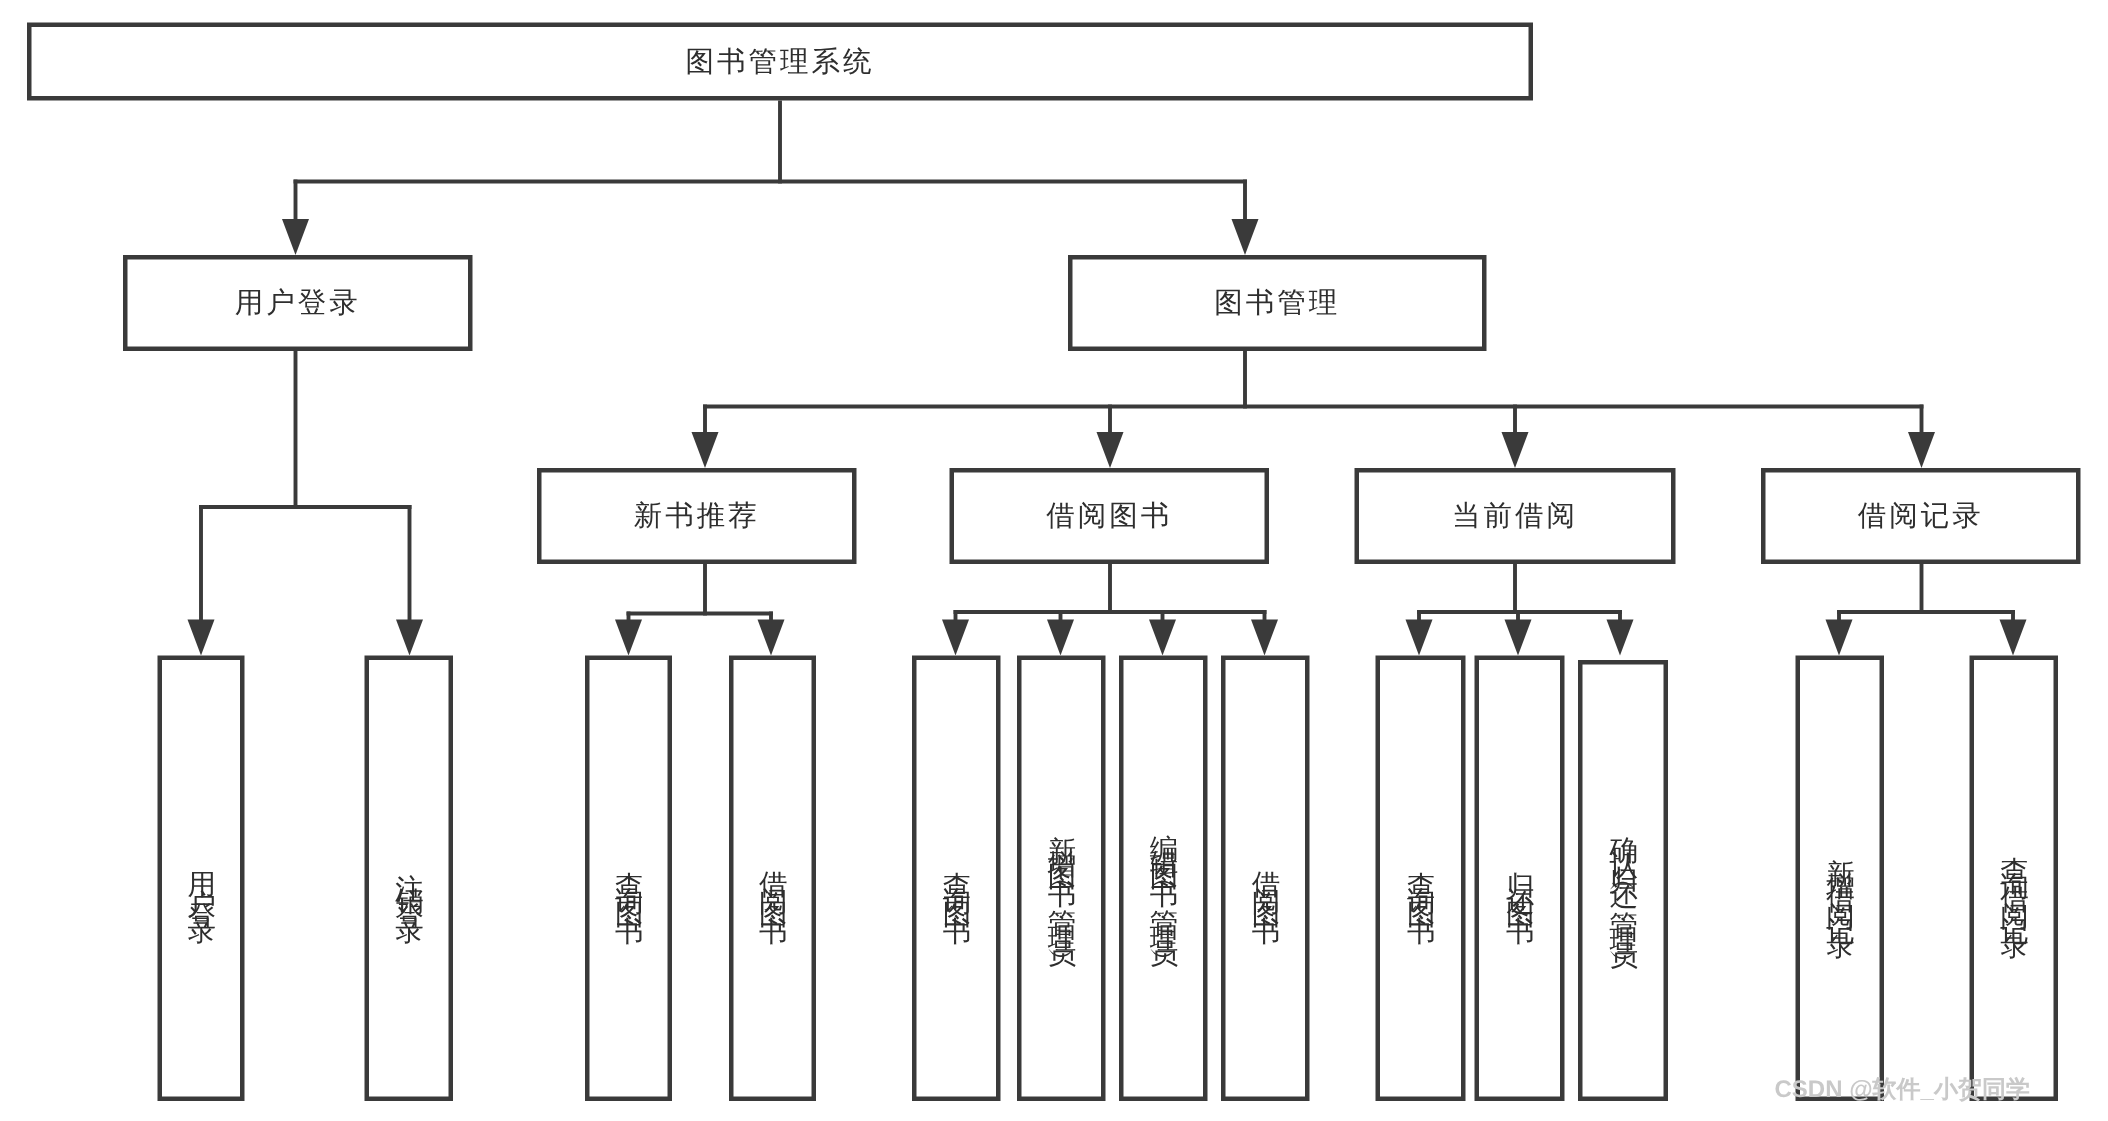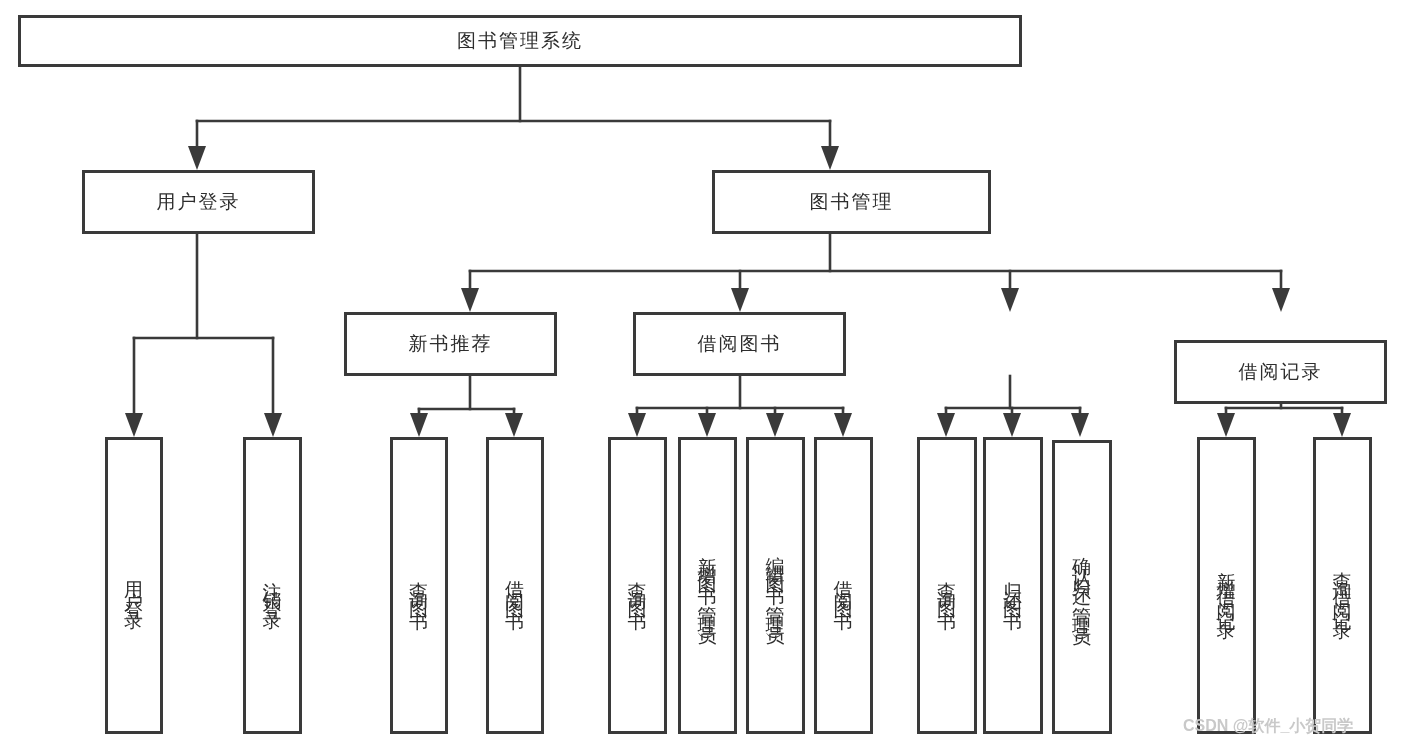--- a/index.html
+++ b/index.html
@@ -152,27 +152,30 @@
     <span>图书管理系统</span>
   </div>
 
   <div class="box h" style="left:82px; top:170px; width:233px; height:64px;">
     <span>用户登录</span>
   </div>
   <div class="box h" style="left:712px; top:170px; width:279px; height:64px;">
     <span>图书管理</span>
   </div>
 
-  <div class="box h" style="left:344px; top:312px; width:213px; height:64px;">
+  <div class="box h" style="left:358px; top:312px; width:213px; height:64px;">
     <span>新书推荐</span>
   </div>
   <div class="box h" style="left:633px; top:312px; width:213px; height:64px;">
     <span>借阅图书</span>
   </div>
-  <div class="box h" style="left:1174px; top:312px; width:213px; height:64px;margin-top:28px;">
+  <div class="box h" style="left:903px; top:312px; width:214px; height:64px;">
+    <span>当前借阅</span>
+  </div>
+  <div class="box h" style="left:1174px; top:312px; width:213px; height:64px;">
     <span>借阅记录</span>
   </div>
 
   <div class="box v" style="left:105px; top:437px; width:58px; height:297px;">
     <span>用户登录</span>
   </div>
   <div class="box v" style="left:243px; top:437px; width:59px; height:297px;">
     <span>注销登录</span>
   </div>
 

